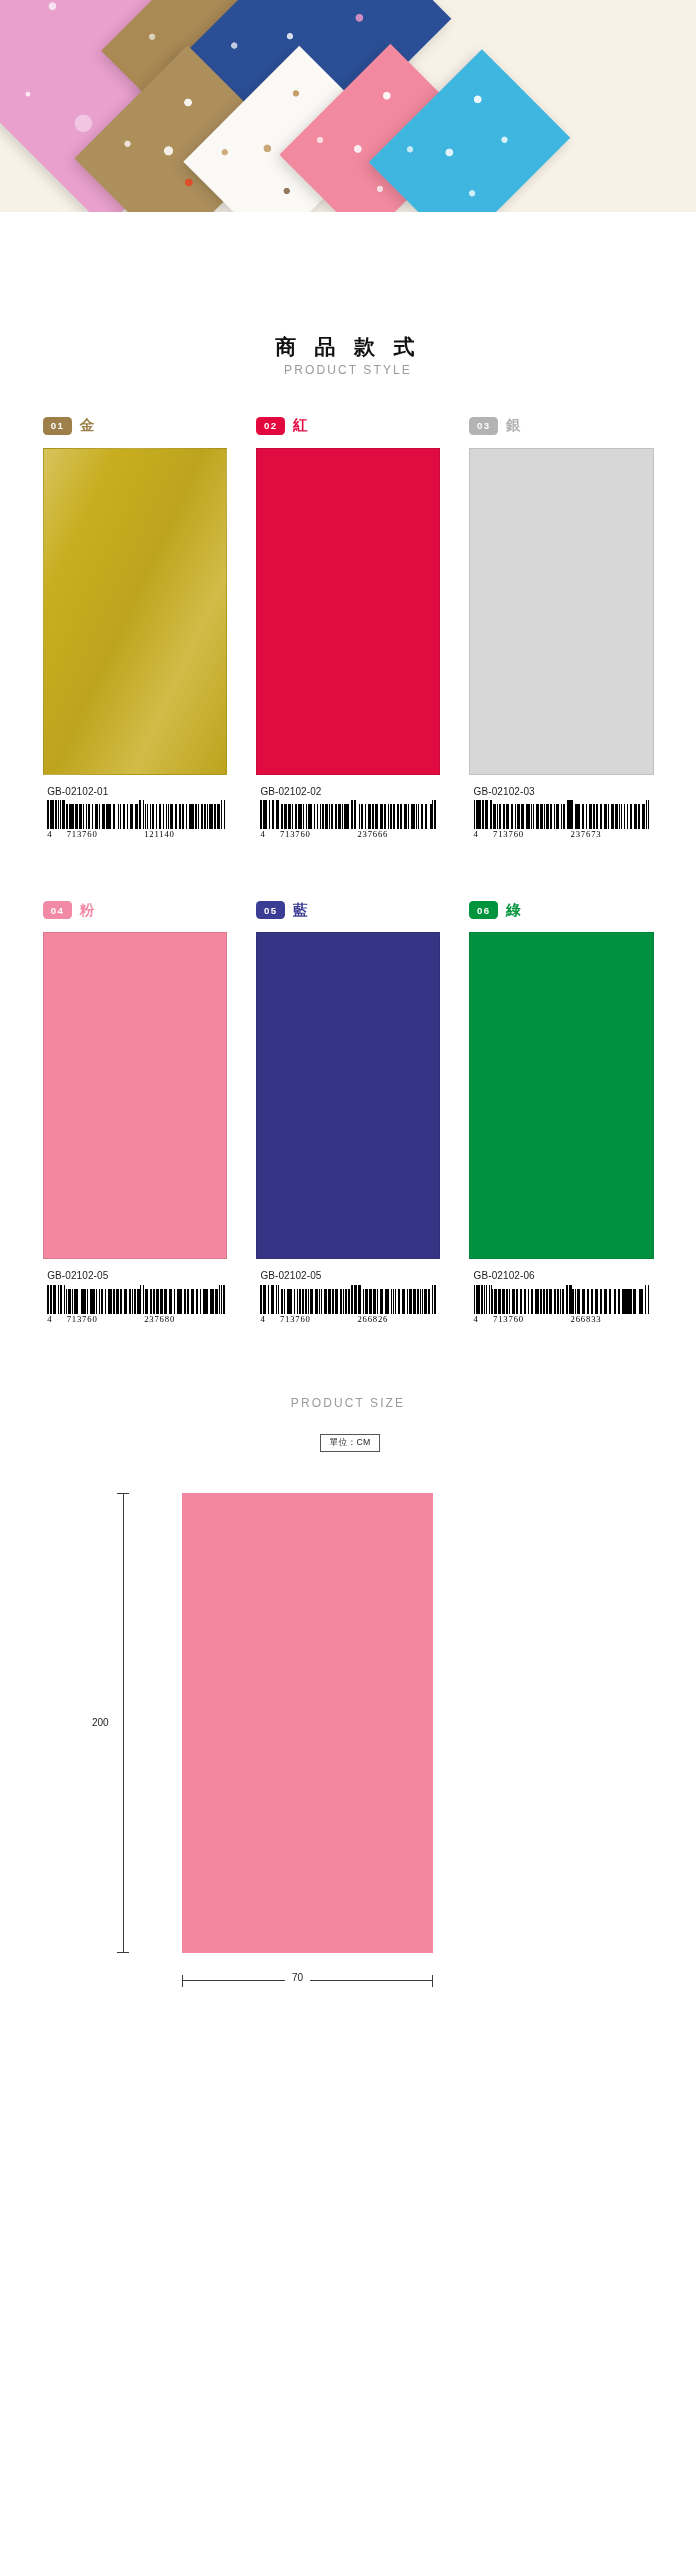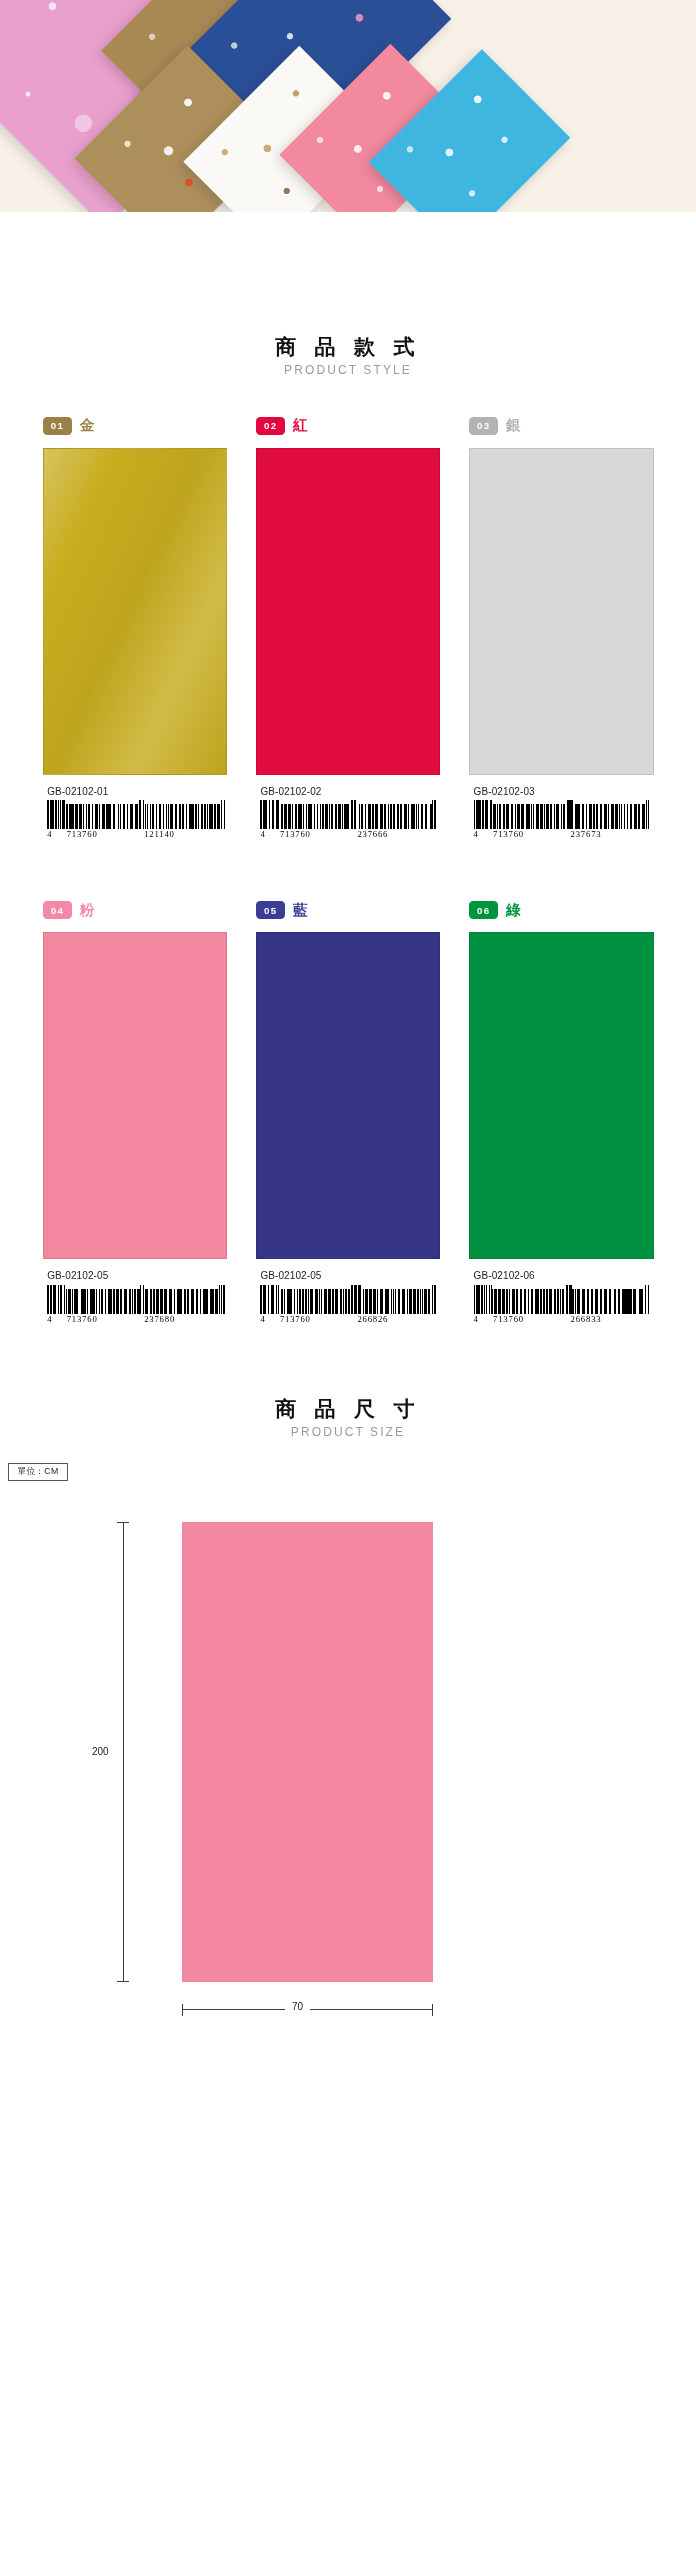--- a/index.html
+++ b/index.html
@@ -263,21 +263,21 @@
   }
   .barcode-digits span { position: absolute; top: 0; }
   .bd-lead { left: 0; }
   .bd-left { left: 19.5px; }
   .bd-right { left: 97px; }
 
   
   .unit-badge-row {
     margin-top: 24px;
     display: flex;
-    justify-content: flex-start;
+    justify-content: center;
     padding-right: 4px;
     margin-left: 8px;
   }
   .unit-badge {
     border: 0.7px solid #555;
     font-size: 8.7px;
     padding: 2.1px 8.4px;
     color: #222;
     letter-spacing: 0.3px;
   }
@@ -1138,21 +1138,20 @@
         <div class="barcode-digits">
           <span class="bd-lead">4</span>
           <span class="bd-left">713760</span>
           <span class="bd-right">266833</span>
         </div>
       </div>
     </div>
   </div>
 
 <div class="section-head" style="margin-top:72px;">
-  <div class="cn">商 品 尺 寸</div>
   <div class="en">PRODUCT SIZE</div>
 </div>
 
 <div class="unit-badge-row">
   <span class="unit-badge">單位：CM</span>
 </div>
 
 <div class="size-diagram">
   <div class="v-axis"></div>
   <div class="v-label">200</div>

